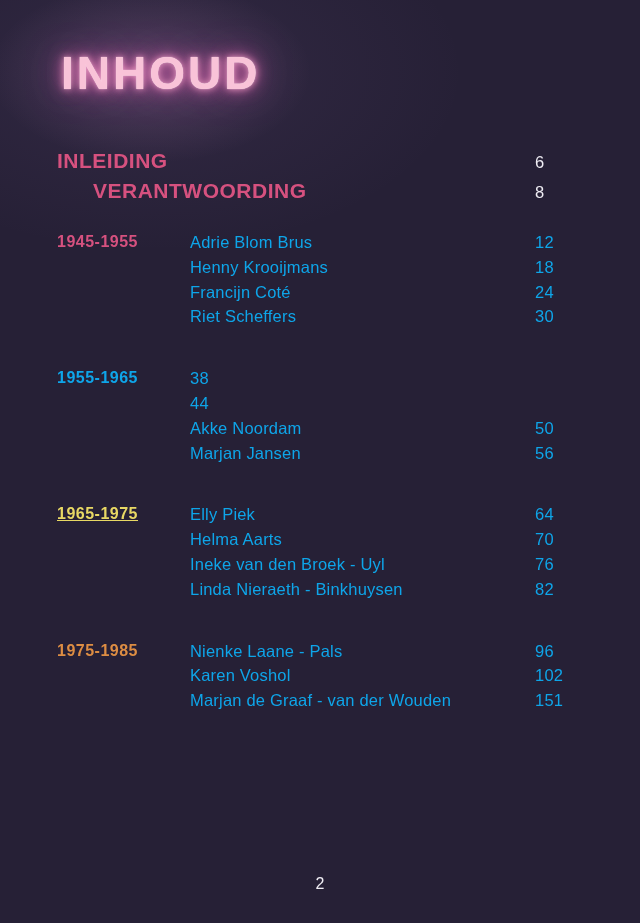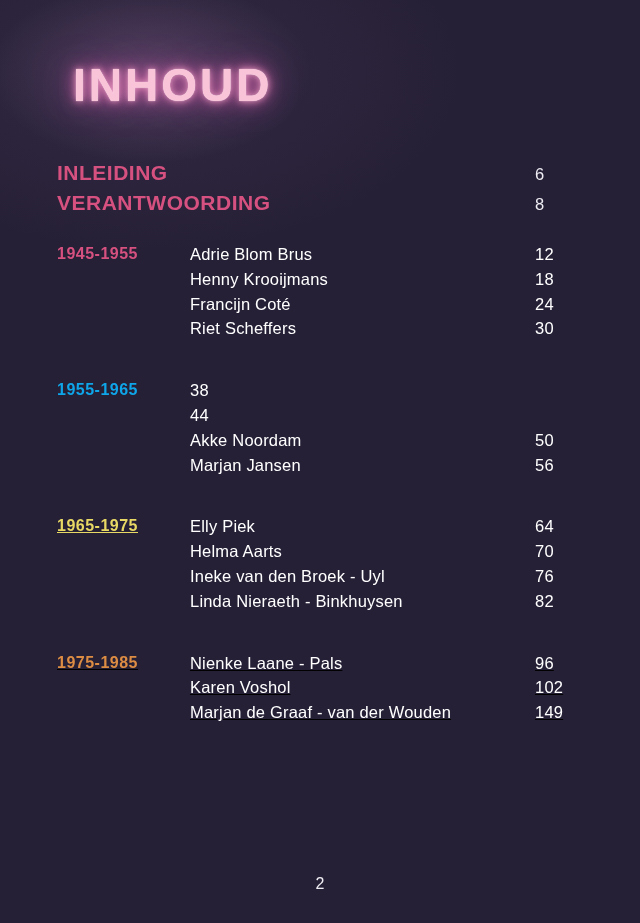--- a/index.html
+++ b/index.html
@@ -17,21 +17,21 @@
   }
 
   .page {
     position: absolute;
     inset: 0;
     padding: 0 48px 0 57px;
     box-sizing: border-box;
   }
 
   .neon-title {
-    margin: 16px;
+    margin: 4px;
     padding-top: 46px;
     font-size: 46px;
     line-height: 1;
     font-weight: bold;
     letter-spacing: 3px;
     color: #f9c3d8;
     text-shadow:
       0 0 1px #fff0f7,
       0 0 7px #f29ec6,
       0 0 16px #d964a8,
@@ -56,38 +56,38 @@
     color: #efedf4;
     line-height: 30px;
   }
 
   .sections { margin-top: 24px; }
   .toc-section {
     display: flex;
     align-items: flex-start;
     margin-bottom: 37px;
   }
-  .toc-section:last-child { margin-bottom: 12px; text-decoration: underline; }
+  .toc-section:last-child { margin-bottom: 12px; }
   .section-years {
     width: 133px;
     flex: 0 0 133px;
     font-size: 16px;
     font-weight: 600;
     line-height: 24.8px;
     letter-spacing: 0.5px;
   }
   .section-entries { flex: 1; }
   .entry-row {
     display: grid;
     grid-template-columns: 345px 1fr;
     line-height: 24.8px;
   }
   .entry-name, .entry-page {
     font-size: 16.5px;
-    color: #ffffff;
+    color: #0ea5e9;
     letter-spacing: 0.2px;
   }
 
   .page-footer {
     position: absolute;
     left: 0;
     right: 0;
     bottom: 30px;
     text-align: center;
     font-size: 16px;
@@ -99,21 +99,21 @@
 
 <main class="page">
   <h1 class="neon-title">INHOUD</h1>
 
   <section class="front-matter" id="front-matter">
       <div class="front-row">
         <span class="front-label" style="color: rgb(214, 81, 127);">INLEIDING</span>
         <span class="front-page">6</span>
       </div>
       <div class="front-row">
-        <span class="front-label" style="color: rgb(214, 81, 127);">VERANTWOORDING</span>
+        <span class="front-label" style="color: rgb(214, 81, 127); margin-left: 36px;">VERANTWOORDING</span>
         <span class="front-page">8</span>
       </div>
     </section>
 
   <section class="sections" id="sections">
       <div class="toc-section">
         <div class="section-years" style="color: rgb(214, 81, 127);">1945-1955</div>
         <div class="section-entries">
           <div class="entry-row">
             <span class="entry-name">Adrie Blom Brus</span>
@@ -179,20 +179,20 @@
           <div class="entry-row">
             <span class="entry-name">Nienke Laane - Pals</span>
             <span class="entry-page">96</span>
           </div>
           <div class="entry-row">
             <span class="entry-name">Karen Voshol</span>
             <span class="entry-page">102</span>
           </div>
           <div class="entry-row">
             <span class="entry-name">Marjan de Graaf - van der Wouden</span>
-            <span class="entry-page">149</span>
+            <span class="entry-page">151</span>
           </div>
         </div>
       </div>
     </section>
 
   <footer class="page-footer">2</footer>
 </main>
 
 </body></html>

